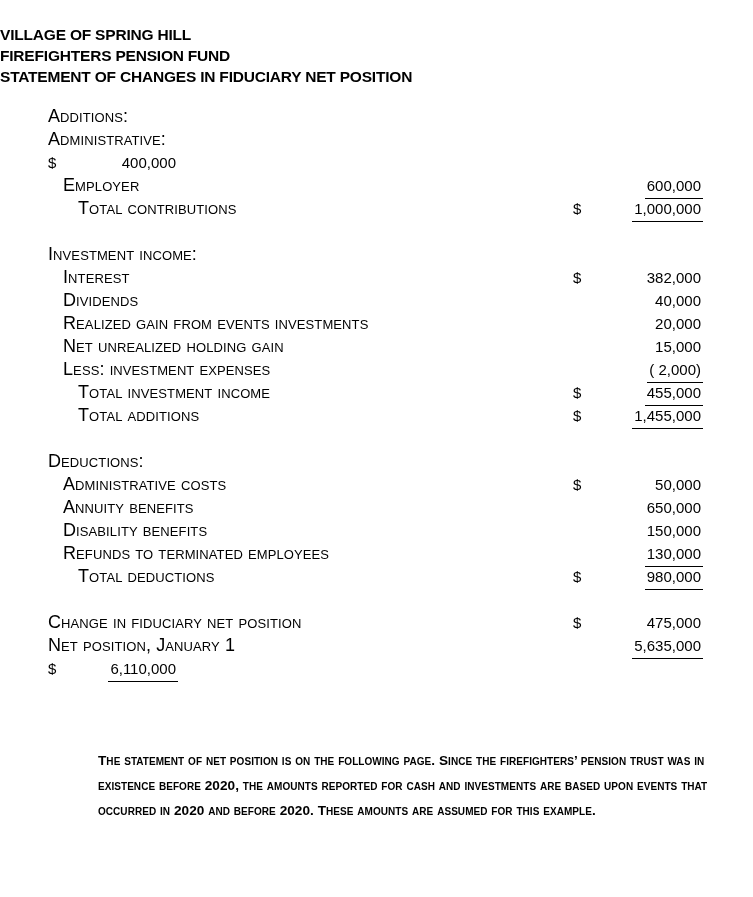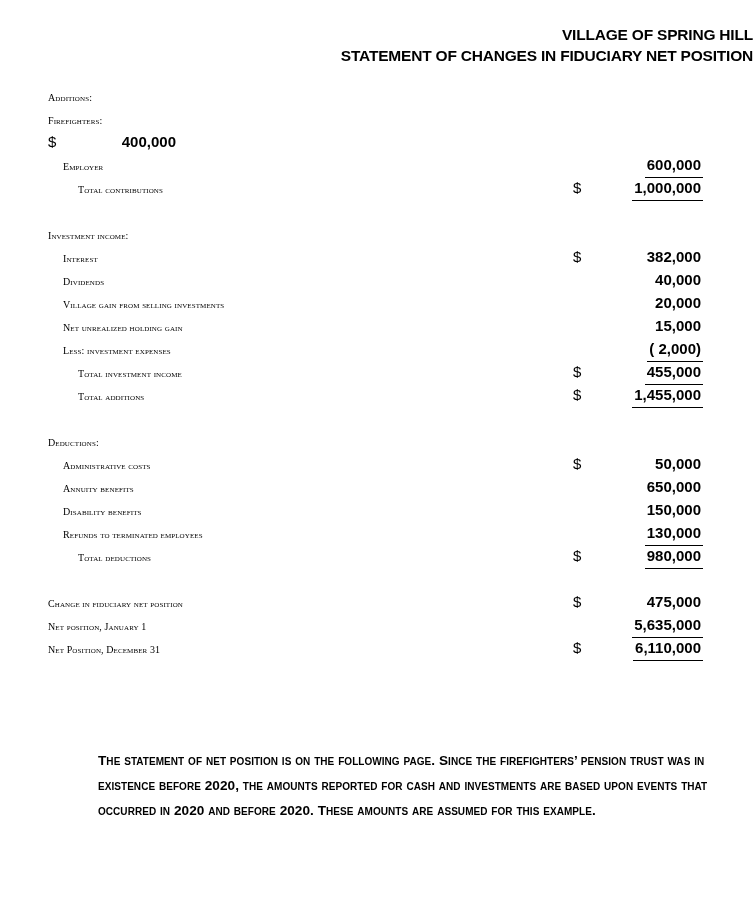--- a/index.html
+++ b/index.html
@@ -12,21 +12,21 @@
     height: 897px;
     font-family: "Liberation Sans", sans-serif;
     color: #000000;
     position: relative;
     overflow: hidden;
   }
 
   
   .title-block {
     padding-top: 24px;
-    text-align: right;
+    text-align: left;
   }
   .title-line {
     font-weight: bold;
     font-size: 15.5px;
     letter-spacing: -0.2px;
     line-height: 21px;
     text-transform: uppercase;
   }
 
   
@@ -40,47 +40,45 @@
     display: flex;
     align-items: baseline;
     height: 23px;
   }
   .row.spacer {
     height: 23px;
   }
 
   .label {
     flex: 1 1 auto;
-    font-size: 10px;
+    font-size: 18px;
     line-height: 23px;
     white-space: nowrap;
     font-variant: small-caps;
     letter-spacing: 0.1px;
-    font-family: Liberation Serif, serif;
   }
   
   .indent-0 { padding-left: 0px; }
   .indent-1 { padding-left: 15px; }
   .indent-2 { padding-left: 30px; }
 
   .currency {
     flex: 0 0 auto;
     width: 26px;
     text-align: left;
     font-size: 15px;
     line-height: 23px;
   }
   .amount-cell {
     flex: 0 0 auto;
     width: 104px;
     text-align: right;
     font-size: 15px;
     line-height: 23px;
     padding-right: 2px;
-    font-weight: bold;
   }
   .amount-cell .amt {
     display: inline-block;
     padding: 0 2px 1px 2px;
   }
   .amount-cell.ruled .amt {
     border-bottom: 1.3px solid #000;
   }
 
   
@@ -96,31 +94,32 @@
     letter-spacing: 0.05px;
     text-align: left;
     margin-left: 40px;
   }
 </style>
 </head>
 <body>
 
 <div class="title-block">
   <div class="title-line">Village of Spring Hill</div>
+  <div class="title-line">Firefighters Pension Fund</div>
   <div class="title-line">Statement of Changes in Fiduciary Net Position</div>
 </div>
 
 <div class="statement" id="statement-body">
     <div class="row">
       <div class="label indent-0">Additions:</div>
       <div class="currency"></div>
       <div class="amount-cell"><span class="amt"></span></div>
     </div>
     <div class="row">
-      <div class="label indent-0">Firefighters:</div>
+      <div class="label indent-0">Administrative:</div>
       <div class="currency"></div>
       <div class="amount-cell"><span class="amt"></span></div>
     </div>
     <div class="row">
       <div class="currency">$</div>
       <div class="amount-cell"><span class="amt">400,000</span></div>
     </div>
     <div class="row">
       <div class="label indent-1">Employer</div>
       <div class="currency"></div>
@@ -145,21 +144,21 @@
       <div class="label indent-1">Interest</div>
       <div class="currency">$</div>
       <div class="amount-cell"><span class="amt">382,000</span></div>
     </div>
     <div class="row">
       <div class="label indent-1">Dividends</div>
       <div class="currency"></div>
       <div class="amount-cell"><span class="amt">40,000</span></div>
     </div>
     <div class="row">
-      <div class="label indent-1">Village gain from selling investments</div>
+      <div class="label indent-1">Realized gain from events investments</div>
       <div class="currency"></div>
       <div class="amount-cell"><span class="amt">20,000</span></div>
     </div>
     <div class="row">
       <div class="label indent-1">Net unrealized holding gain</div>
       <div class="currency"></div>
       <div class="amount-cell"><span class="amt">15,000</span></div>
     </div>
     <div class="row">
       <div class="label indent-1">Less: investment expenses</div>
@@ -220,19 +219,18 @@
       <div class="label indent-0">Change in fiduciary net position</div>
       <div class="currency">$</div>
       <div class="amount-cell"><span class="amt">475,000</span></div>
     </div>
     <div class="row">
       <div class="label indent-0">Net position, January 1</div>
       <div class="currency"></div>
       <div class="amount-cell ruled"><span class="amt">5,635,000</span></div>
     </div>
     <div class="row">
-      <div class="label indent-0">Net Position, December 31</div>
       <div class="currency">$</div>
       <div class="amount-cell ruled"><span class="amt">6,110,000</span></div>
     </div>
   </div>
 
 <div class="footnote">The statement of net position is on the following page. Since the firefighters’ pension trust was in existence before 2020, the amounts reported for cash and investments are based upon events that occurred in 2020 and before 2020. These amounts are assumed for this example.</div>
 
 </body></html>

